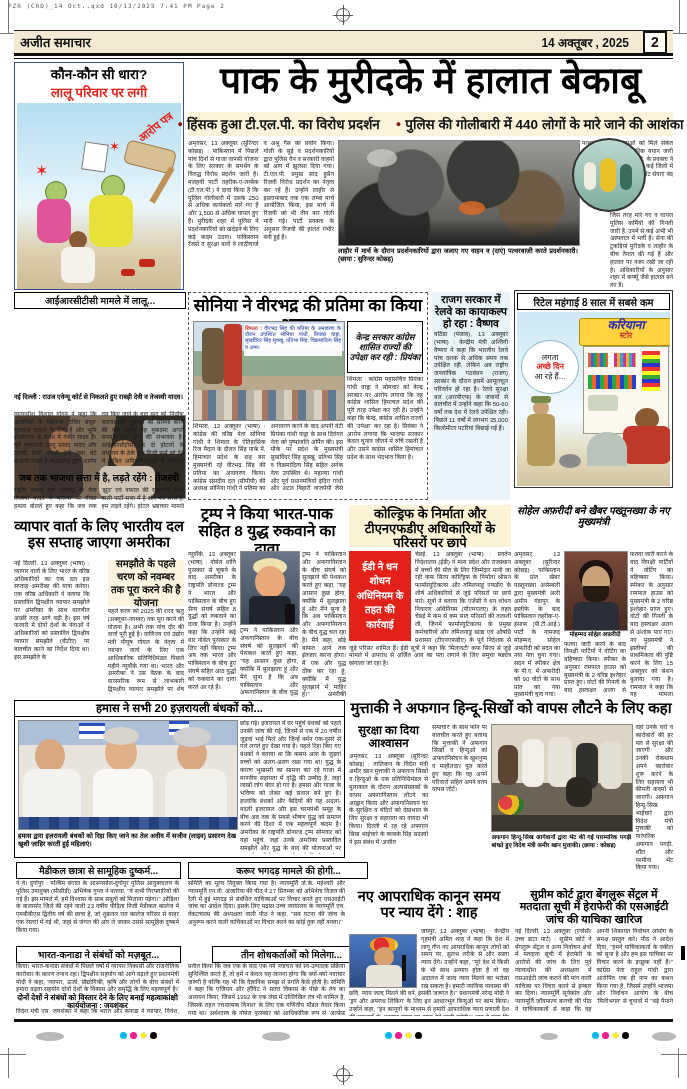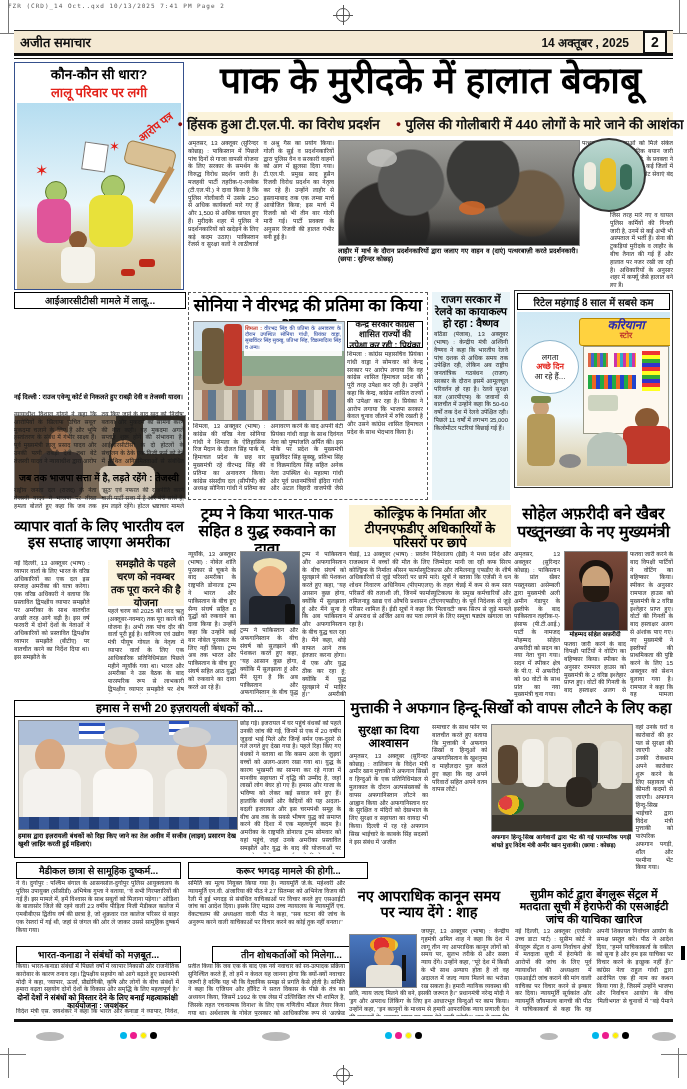--- a/index.html
+++ b/index.html
@@ -135,21 +135,21 @@
       <div class="abs" style="left:8px;top:6px;width:22px;height:56px;background:#6e5a3c;border-radius:6px;"></div>
       <div class="abs" style="left:30px;top:2px;width:18px;height:62px;background:#c0392b;border-radius:4px;"></div>
       <div class="abs" style="left:0;bottom:0;width:100%;height:30px;background:
           repeating-linear-gradient(90deg,#d8d0c0 0 8px,#a87860 8px 14px,#607890 14px 22px,#b8b0a0 22px 30px);"></div>
       <div class="abs" style="right:2px;top:2px;width:96px;height:30px;background:rgba(255,255,255,.93);padding:1px;font-size:5.2px;line-height:1.2;color:#23409a;text-align:justify;">
         <b style="color:#c0392b">शिमला :</b><span> वीरभद्र सिंह की प्रतिमा के अनावरण के दौरान उपस्थित सोनिया गांधी, प्रियंका वाड्रा, सुखविंदर सिंह सुक्खु, प्रतिभा सिंह, विक्रमादित्य सिंह व अन्य।</span>
       </div>
     </div>
     <div class="bt c2" style="position:absolute;left:4px;top:130px;width:150px;height:72px;">शिमला, 13 अक्तूबर (भाषा) : कांग्रेस की वरिष्ठ नेता सोनिया गांधी ने शिमला के ऐतिहासिक रिज मैदान के दौलत सिंह पार्क में, हिमाचल प्रदेश के छह बार मुख्यमंत्री रहे वीरभद्र सिंह की प्रतिमा का अनावरण किया। कांग्रेस संसदीय दल (सीपीपी) की अध्यक्ष सोनिया गांधी ने प्रतिमा का अनावरण करने के बाद अपनी बेटी प्रियंका गांधी वाड्रा के साथ दिवंगत नेता को पुष्पांजलि अर्पित की। इस मौके पर प्रदेश के मुख्यमंत्री सुखविंदर सिंह सुक्खु, प्रतिभा सिंह व विक्रमादित्य सिंह सहित अनेक नेता उपस्थित थे। महात्मा गांधी और पूर्व प्रधानमंत्रियों इंदिरा गांधी और अटल बिहारी वाजपेयी जैसे नेताओं की प्रतिमाएं भी पास स्थापित हैं।</div>
     <div style="position:absolute;left:158px;top:28px;width:76px;height:174px;">
-      <div class="kick" style="height:27px;font-size:8.5px;line-height:1.2;padding:1px;box-sizing:border-box;">केन्द्र सरकार कांग्रेस शासित राज्यों की उपेक्षा कर रही : प्रियंका</div>
+      <div class="kick" style="height:52px;font-size:8.5px;line-height:1.2;padding:1px;box-sizing:border-box;font-style:italic;">केन्द्र सरकार कांग्रेस शासित राज्यों की उपेक्षा कर रही : प्रियंका</div>
       <div class="bt" style="margin-top:3px;height:128px;">शिमला : कांग्रेस महासचिव प्रियंका गांधी वाड्रा ने सोमवार को केन्द्र सरकार पर आरोप लगाया कि वह कांग्रेस शासित हिमाचल प्रदेश की पूरी तरह उपेक्षा कर रही है। उन्होंने कहा कि केन्द्र, कांग्रेस शासित राज्यों की 'उपेक्षा' कर रहा है। प्रियंका ने आरोप लगाया कि भाजपा सरकार केवल चुनाव जीतने में रुचि रखती है और उसने कांग्रेस शासित हिमाचल प्रदेश के साथ भेदभाव किया है।</div>
     </div>
   </div>
 
   <div class="abs cyanbg" style="left:432px;top:292px;width:78px;height:208px;box-sizing:border-box;padding:2px;">
     <div class="hl" style="font-size:10.5px;">राजग सरकार में रेलवे का कायाकल्प हो रहा : वैष्णव</div>
     <div class="bt" style="margin-top:2px;height:158px;">बठिंडा (पंजाब), 13 अक्तूबर (भाषा) : केन्द्रीय मंत्री अश्विनी वैष्णव ने कहा कि भारतीय रेलवे पांच दशक से अधिक समय तक उपेक्षित रही, लेकिन अब राष्ट्रीय जनतांत्रिक गठबंधन (राजग) सरकार के दौरान इसमें आमूलचूल परिवर्तन हो रहा है। रेलवे सुरक्षा बल (आरपीएफ) के जवानों से बातचीत में उन्होंने कहा कि 50-60 वर्षों तक देश में रेलवे उपेक्षित रही। पिछले 11 वर्षों में लगभग 35,000 किलोमीटर पटरियां बिछाई गई हैं।</div>
   </div>
 
   <div class="abs" style="left:514px;top:290px;width:159px;height:198px;border:1px solid #333;box-sizing:border-box;background:#fff;">
@@ -200,24 +200,25 @@
         <div class="abs" style="left:8px;top:44px;width:42px;height:28px;background:#20242c;border-radius:6px 6px 0 0;"></div>
         <div class="abs" style="left:44px;top:52px;width:10px;height:20px;background:#111;border-radius:2px;"></div>
       </div>
       <div class="bt" style="margin-top:2px;height:70px;">ट्रम्प ने पाकिस्तान और अफगानिस्तान के बीच संघर्ष को सुलझाने की पेशकश करते हुए कहा, ''यह आसान कुछ होगा, क्योंकि मैं सुलझाता हूं और मैंने सुना है कि अब पाकिस्तान और अफगानिस्तान के बीच युद्ध चल रहा है। मैंने कहा, थोड़े बाफत आने तक इंतजार करना होगा। मैं एक और युद्ध ठीक कर रहा हूं; क्योंकि मैं युद्ध सुलझाने में माहिर हूं।'' अमरीकी राष्ट्रपति ने गाजा में 'एक सिरे से ओर' सुलझा लिया।</div>
     </div>
     <div class="bt" style="width:44px;height:146px;">ट्रम्प ने पाकिस्तान और अफगानिस्तान के बीच संघर्ष को सुलझाने की पेशकश करते हुए कहा, ''यह आसान कुछ होगा, क्योंकि मैं सुलझाता हूं और मैंने सुना है कि अब पाकिस्तान और अफगानिस्तान के बीच युद्ध चल रहा है। मैंने कहा, थोड़े बाफत आने तक इंतजार करना होगा। मैं एक और युद्ध ठीक कर रहा हूं; क्योंकि मैं युद्ध सुलझाने में माहिर हूं।'' अमरीकी राष्ट्रपति ने गाजा में 'एक सिरे से ओर' सुलझा लिया।</div>
   </div>
 
   <div class="abs hl cream" style="left:349px;top:505px;width:162px;height:42px;font-size:13px;padding-top:2px;box-sizing:border-box;">कोल्ड्रिफ के निर्माता और टीएनएफडीए अधिकारियों के परिसरों पर छापे</div>
   <div class="abs bt" style="left:349px;top:551px;width:162px;height:146px;">
+    <span class="redbox" style="width:62px;height:90px;">ईडी ने धन शोधन अधिनियम के तहत की कार्रवाई</span>
     <span>चेन्नई, 13 अक्तूबर (भाषा) : प्रवर्तन निदेशालय (ईडी) ने मध्य प्रदेश और राजस्थान में बच्चों की मौत के लिए जिम्मेदार मानी जा रही कफ सिरप कोल्ड्रिफ के निर्माता श्रीसन फार्मास्युटिकल्स और तमिलनाडु एफडीए के शीर्ष अधिकारियों से जुड़े परिसरों पर छापे मारे। सूत्रों ने बताया कि एजेंसी ने धन शोधन निवारण अधिनियम (पीएमएलए) के तहत चेन्नई में कम से कम सात परिसरों की तलाशी ली, जिनमें फार्मास्युटिकल्स के प्रमुख कर्मचारियों और तमिलनाडु खाद्य एवं औषधि प्रशासन (टीएनएफडीए) के पूर्व निदेशक से जुड़े परिसर शामिल हैं। ईडी सूत्रों ने कहा कि 'मिलावटी' कफ सिरप से जुड़े मामले में अपराध से अर्जित आय का पता लगाने के लिए समूचा षड्यंत्र खंगाला जा रहा है।</span>
   </div>
 
-  <div class="abs hl" style="left:514px;top:505px;width:159px;height:42px;font-size:16px;">सोहेल अफ़रीदी बने खैबर पख्तूनख्वा के नए मुख्यमंत्री</div>
+  <div class="abs hl" style="left:514px;top:505px;width:159px;height:42px;font-size:10px;font-style:italic;">सोहेल अफ़रीदी बने खैबर पख्तूनख्वा के नए मुख्यमंत्री</div>
   <div class="abs" style="left:514px;top:551px;width:159px;height:146px;display:flex;gap:4px;">
     <div class="bt" style="width:46px;height:146px;">अमृतसर, 13 अक्तूबर (सुरिन्दर कोछड़) : पाकिस्तान के प्रांत खैबर पख्तूनख्वा असेम्बली द्वारा मुख्यमंत्री अली अमीन गंडापुर के इस्तीफे के बाद पाकिस्तान तहरीक-ए-इंसाफ (पी.टी.आई.) पार्टी के नामजद मोहम्मद सोहेल अफरीदी को सदन का नया नेता चुना गया। सदन में स्पीकर क्षेत्र के पी.ए. में अफरीदी को 90 वोटों के साथ प्रांत का नया मुख्यमंत्री चुना गया।</div>
     <div style="width:62px;">
       <div class="ph" style="width:62px;height:78px;background:linear-gradient(#7a4a3a,#4a2a22);">
         <div class="blob" style="left:14px;top:8px;width:34px;height:30px;background:#1c1410;"></div>
         <div class="blob" style="left:17px;top:14px;width:28px;height:32px;background:#caa27a;"></div>
         <div class="abs" style="left:18px;top:34px;width:26px;height:16px;background:#241a12;border-radius:0 0 10px 10px;"></div>
         <div class="abs" style="left:8px;top:50px;width:46px;height:28px;background:#2a2e38;border-radius:8px 8px 0 0;"></div>
       </div>
       <div class="cap" style="font-size:6px;text-align:center;">मोहम्मद सोहेल अफ़रीदी</div>

